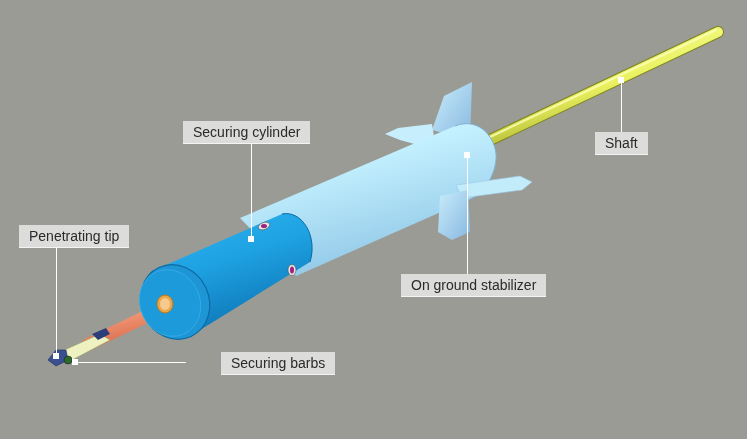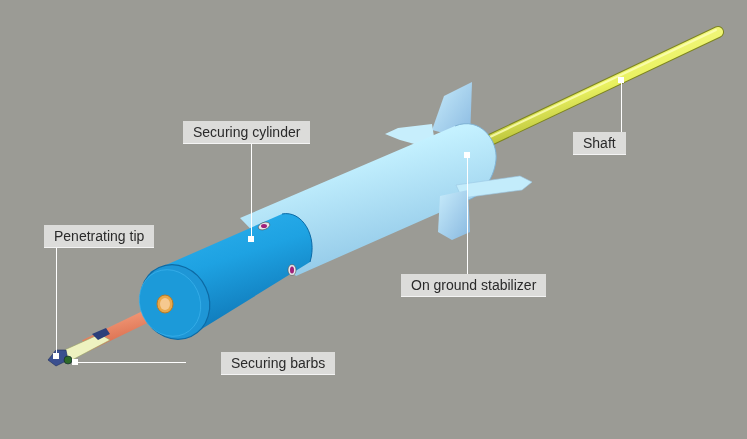--- a/index.html
+++ b/index.html
@@ -108,16 +108,16 @@
 <div class="leader" style="left:74px; top:362px; width:112px; height:1px;"></div>
 <div class="dot" style="left:72px; top:359px;"></div>
 
 <div class="leader" style="left:467px; top:156px; width:1px; height:118px;"></div>
 <div class="dot" style="left:464px; top:152px;"></div>
 
 <div class="leader" style="left:621px; top:80px; width:1px; height:52px;"></div>
 <div class="dot" style="left:618px; top:77px;"></div>
 
 <div class="callout" style="left:183px; top:121px;">Securing cylinder</div>
-<div class="callout" style="left:19px; top:225px;margin-left:25px;">Penetrating tip</div>
+<div class="callout" style="left:19px; top:225px;">Penetrating tip</div>
 <div class="callout" style="left:185px; top:352px;margin-left:36px;">Securing barbs</div>
 <div class="callout" style="left:401px; top:274px;">On ground stabilizer</div>
-<div class="callout" style="left:573px; top:132px;text-align:right;">Shaft</div>
+<div class="callout" style="left:595px; top:132px;text-align:right;">Shaft</div>
 
 </body></html>

